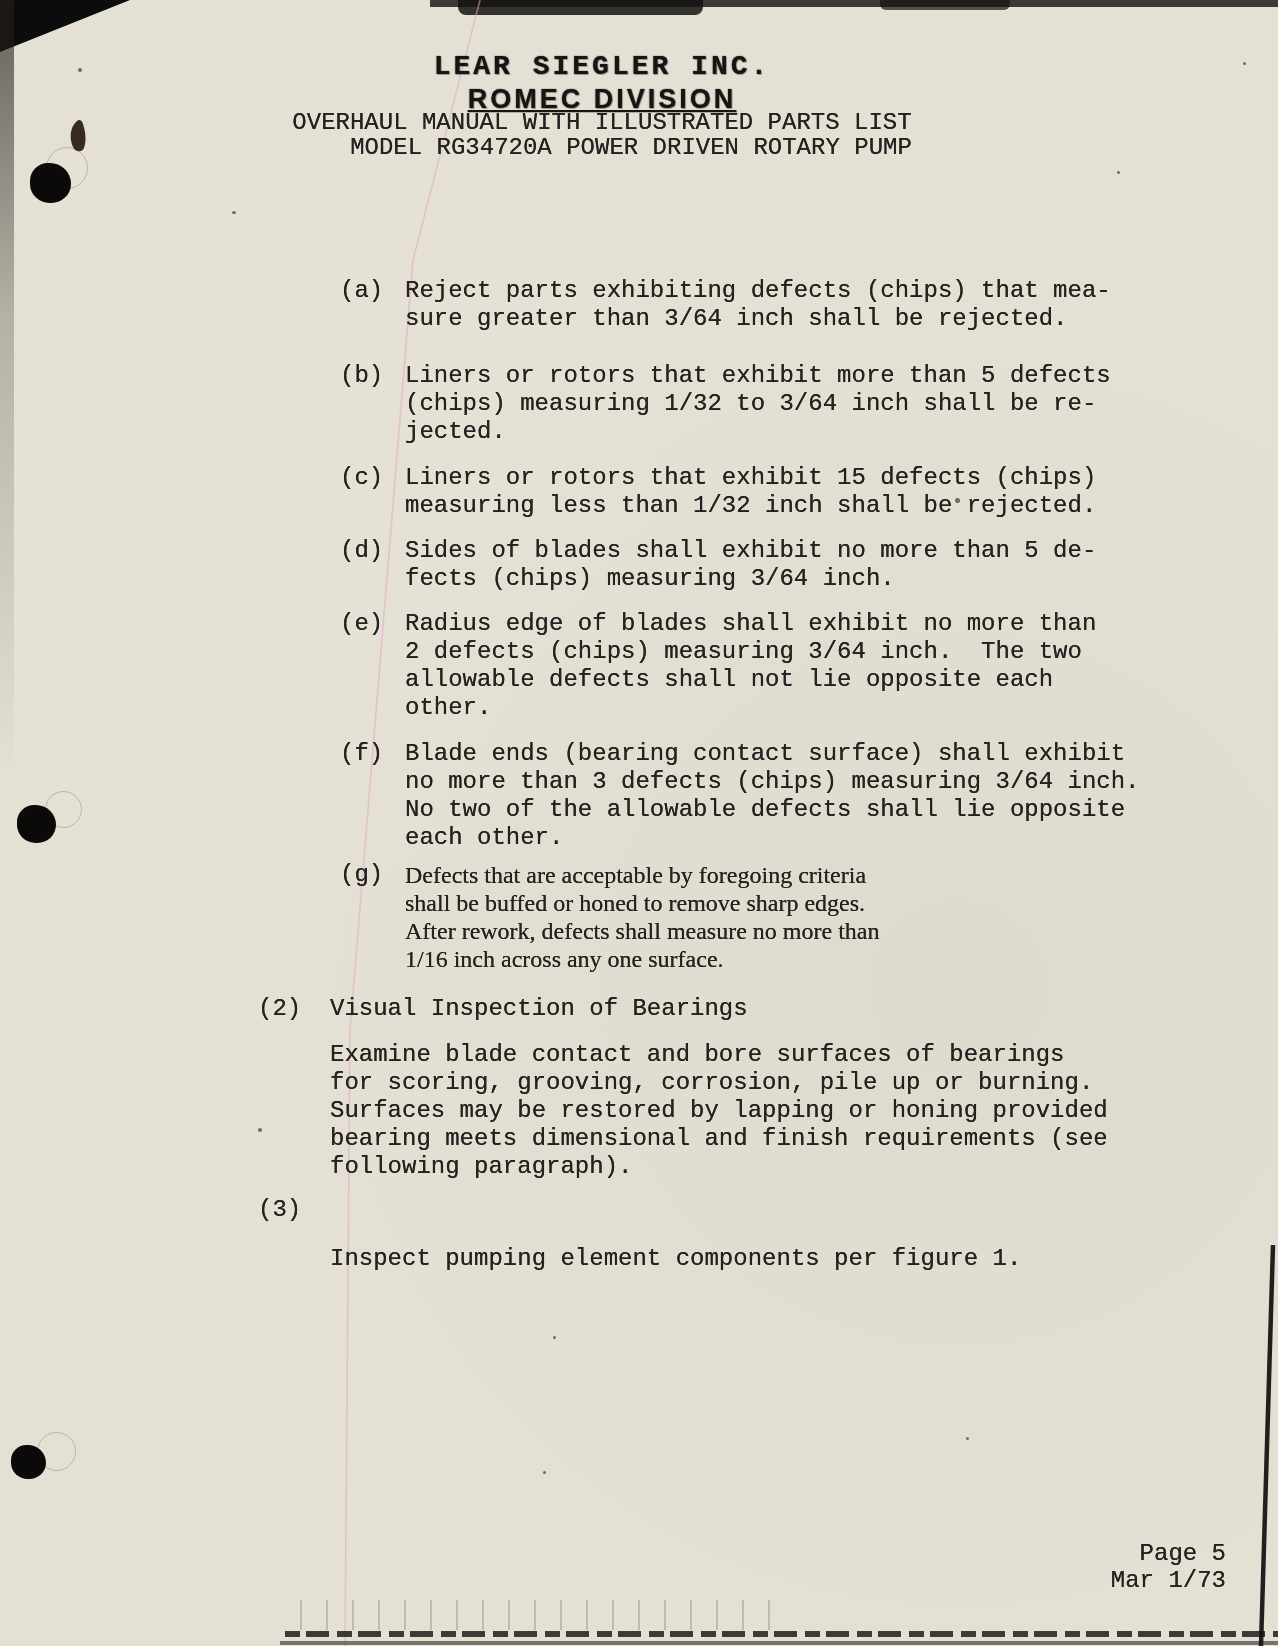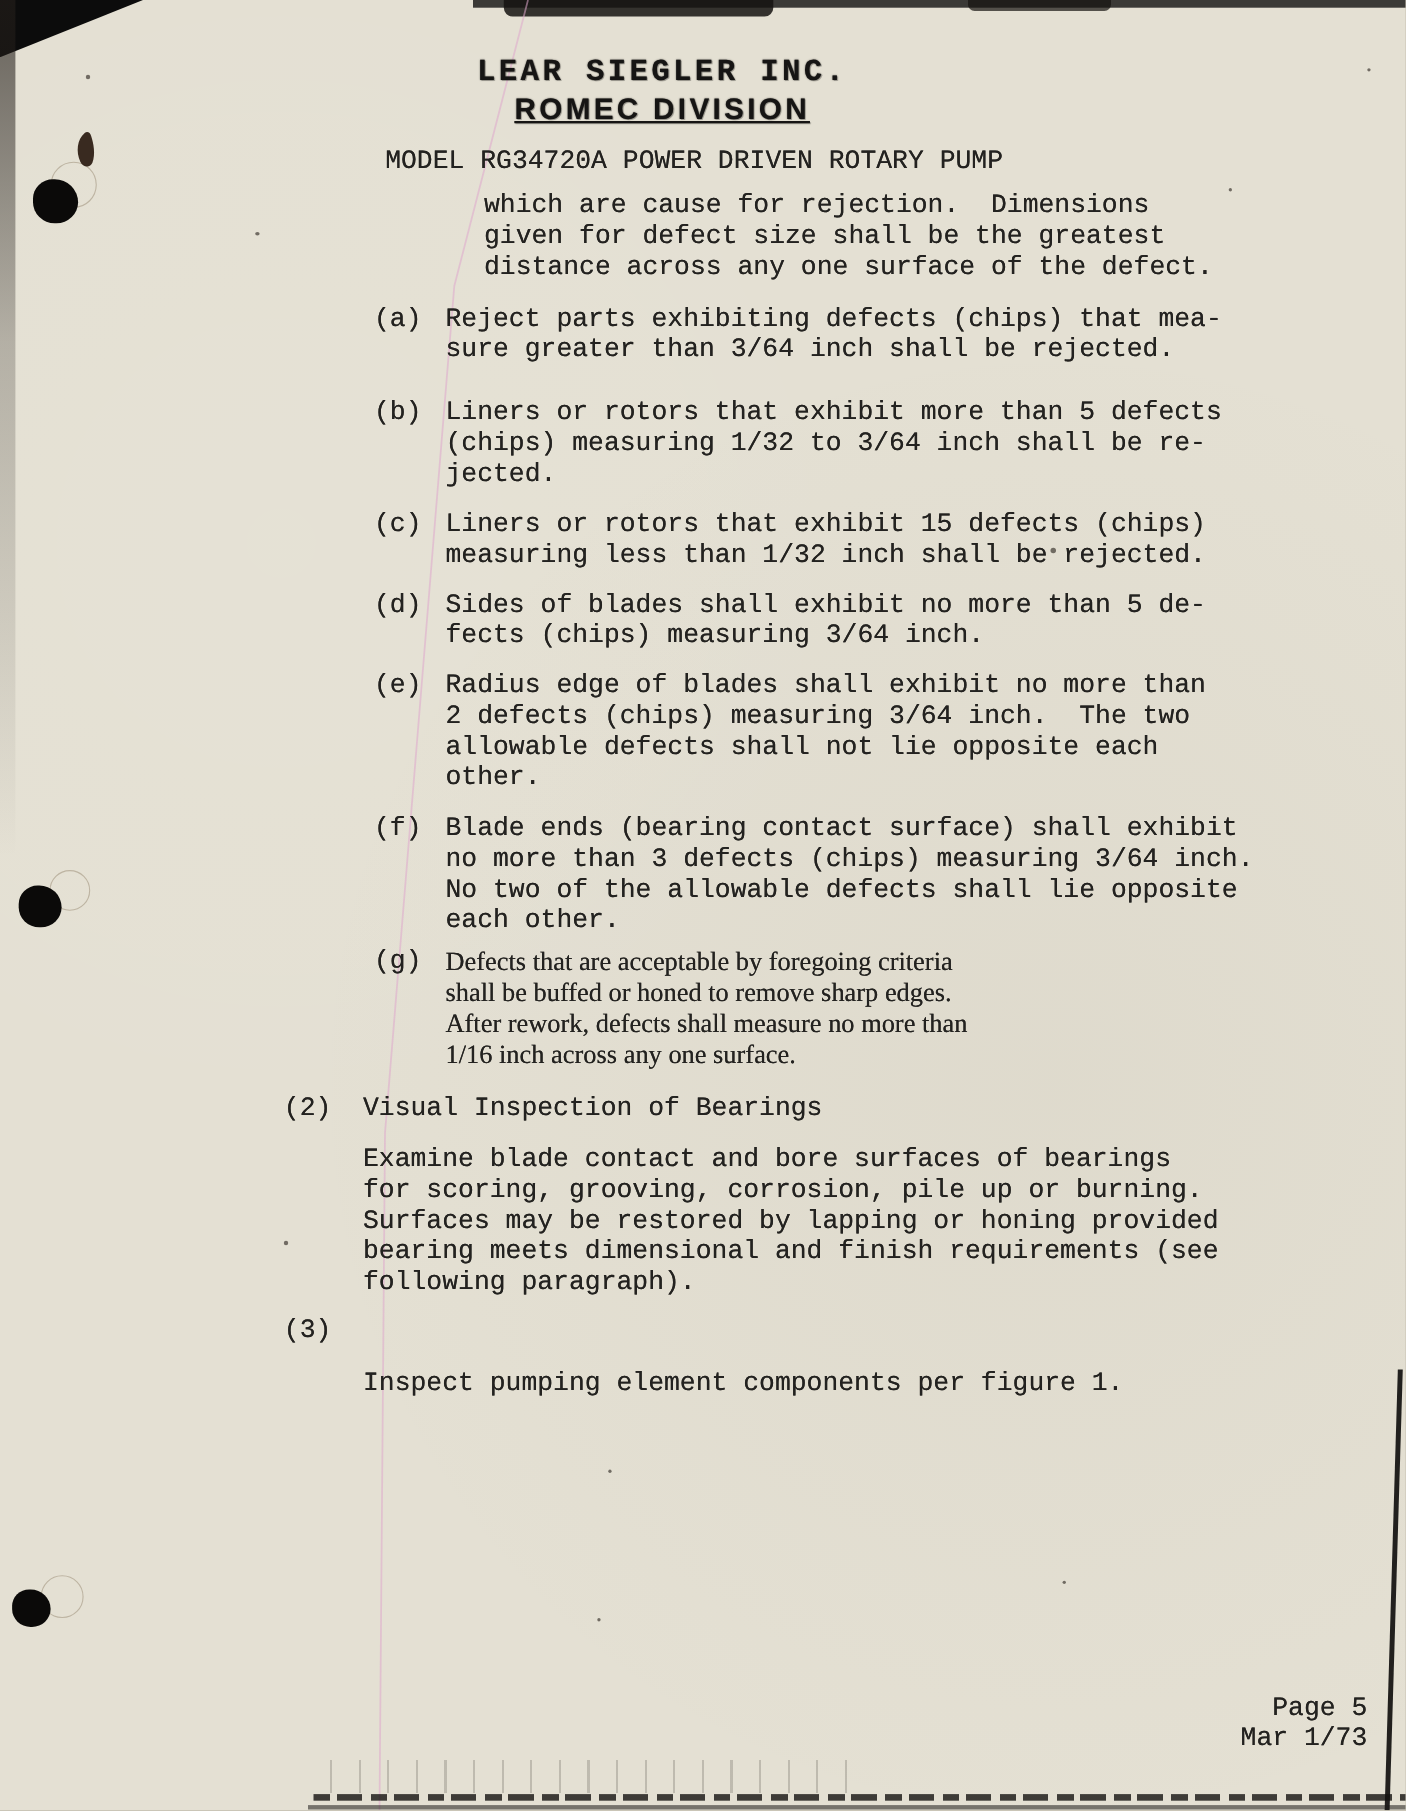--- a/index.html
+++ b/index.html
@@ -17,21 +17,21 @@
   .txt{position:absolute;white-space:pre;font-size:24px;line-height:28px;
        text-shadow:0 0 .6px rgba(32,30,26,.85);}
   .stamp{font-family:"Liberation Sans","DejaVu Sans",sans-serif;font-weight:bold;
          color:#161514;letter-spacing:3px;
          text-shadow:0 0 1.4px rgba(25,22,20,.8), 1px 1px 0 rgba(25,22,20,.25);}
   .center{left:0;width:1204px;text-align:center;white-space:pre;}
   .item{position:absolute;left:340px;display:flex;}
   .item .lbl{width:65px;flex:0 0 65px;}
   .sec{position:absolute;left:258px;display:flex;}
   .sec .lbl{width:72px;flex:0 0 72px;}
-  .footer-line{position:absolute;right:35px;text-align:right;}
+  .footer-line{position:absolute;right:52px;text-align:right;}
   
   .corner-tl{position:absolute;left:0;top:0;width:130px;height:52px;background:#0c0c0c;
              clip-path:polygon(0 0,100% 0,0 100%);}
   .edge-left{position:absolute;left:0;top:0;width:14px;height:780px;
              background:linear-gradient(180deg,rgba(35,30,26,.65),rgba(35,30,26,.25) 40%,rgba(35,30,26,0));}
   .edge-top{position:absolute;left:430px;top:0;height:7px;right:0;background:#101010;opacity:.8;}
   .edge-top-blob{position:absolute;left:458px;top:0;width:245px;height:15px;background:#151310;
                  border-radius:0 0 8px 8px;opacity:.85;}
   .edge-top-blob2{position:absolute;left:880px;top:0;width:130px;height:10px;background:#151310;
                   border-radius:0 0 6px 6px;opacity:.7;}
@@ -78,25 +78,23 @@
   <div class="speck" style="left:1117px;top:171px;width:3px;height:3px;"></div>
   <div class="speck" style="left:955px;top:498px;width:5px;height:5px;"></div>
   <div class="speck" style="left:1243px;top:62px;width:3px;height:3px;"></div>
   <div class="speck" style="left:553px;top:1336px;width:3px;height:3px;"></div>
   <div class="speck" style="left:966px;top:1437px;width:3px;height:3px;"></div>
   <div class="speck" style="left:258px;top:1128px;width:4px;height:4px;"></div>
   <div class="speck" style="left:543px;top:1471px;width:3px;height:3px;"></div>
 
   <div class="txt stamp center" style="top:53px;font-size:28px;font-family:Liberation Mono, monospace;">LEAR SIEGLER INC.</div>
   <div class="txt stamp center" style="top:85px;font-size:27px;text-decoration:underline;">ROMEC DIVISION</div>
+  <div class="txt center" style="top:109px;">OVERHAUL MANUAL WITH ILLUSTRATED PARTS LIST</div>
   <div class="txt center" style="top:134px;padding-left:29px;">MODEL RG34720A POWER DRIVEN ROTARY PUMP</div>
 
-  <div class="txt" style="left:440px;top:174px;">which are cause for rejection.  Dimensions
-given for defect size shall be the greatest
-distance across any one surface of the defect.</div>
 
   <div class="item" style="top:277px;">
     <span class="txt lbl" style="position:static;">(a)</span>
     <span class="txt" style="position:static;">Reject parts exhibiting defects (chips) that mea-
 sure greater than 3/64 inch shall be rejected.</span>
   </div>
   <div class="item" style="top:362px;">
     <span class="txt lbl" style="position:static;">(b)</span>
     <span class="txt" style="position:static;">Liners or rotors that exhibit more than 5 defects
 (chips) measuring 1/32 to 3/64 inch shall be re-

